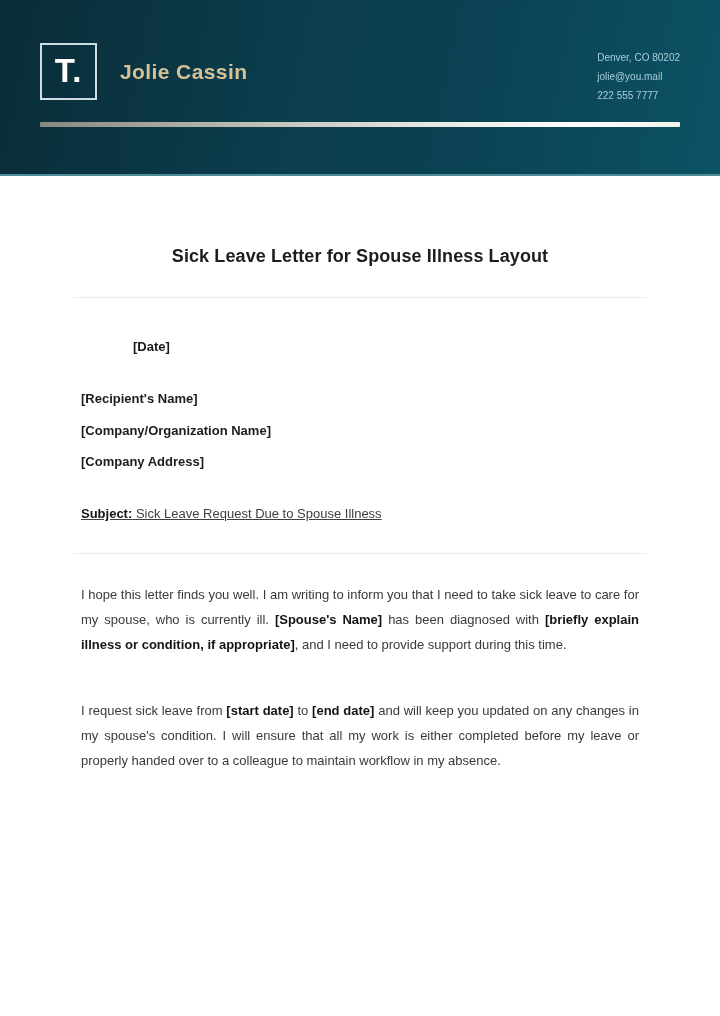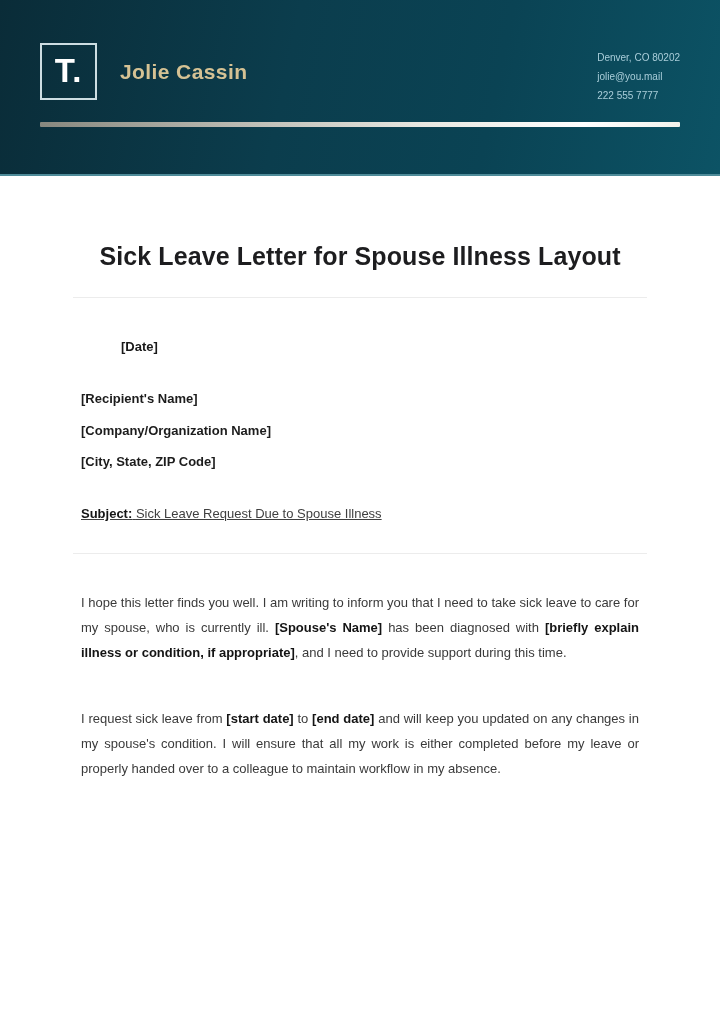--- a/index.html
+++ b/index.html
@@ -72,37 +72,37 @@
     background: linear-gradient(90deg, #87887f 0%, #b9b9b1 30%, #e8e8e2 60%, #ffffff 85%, #f2f2ec 100%);
   }
 
   
   .page {
     width: 558px;
     margin: 0 auto;
   }
   .letter-title {
     margin: 64px 0 0;
-    font-size: 25px;
+    font-size: 18px;
     line-height: 33px;
     font-weight: 700;
     text-align: center;
     color: #1d1d1f;
     letter-spacing: 0.1px;
   }
   .divider {
     border: none;
     border-top: 1px solid #ececec;
     margin: 24px -8px 0;
   }
   .divider.subject-divider {
     margin-top: 30px;
   }
   .date-line {
-    margin: 40px 0 34px;
+    margin: 40px 12px 34px;
     font-size: 13px;
     line-height: 18px;
     font-weight: 700;
     color: #191919;
     padding-left: 40px;
   }
   .field {
     margin: 0 0 13.5px;
     font-size: 13px;
     line-height: 18px;
@@ -132,21 +132,21 @@
     margin: 0;
     font-size: 13px;
     line-height: 25px;
     color: #3a3a3a;
     text-align: justify;
   }
   .para strong {
     color: #141414;
   }
   .para.first {
-    margin-top: 36px;
+    margin-top: 28px;
   }
   .para.second {
     margin-top: 41px;
   }
 </style>
 </head>
 <body>
 
 <div class="letterhead">
   <div class="logo-box">
@@ -162,21 +162,21 @@
 </div>
 
 <div class="page">
   <h1 class="letter-title">Sick Leave Letter for Spouse Illness Layout</h1>
   <hr class="divider">
 
   <p class="date-line">[Date]</p>
 
   <p class="field">[Recipient's Name]</p>
   <p class="field">[Company/Organization Name]</p>
-  <p class="field">[City, State, ZIP Code]</p>
+  <p class="field">[Company Address]</p>
 
   <p class="subject-line"><strong>Subject:</strong> <span>Sick Leave Request Due to Spouse Illness</span></p>
 
   <hr class="divider subject-divider">
 
 
   <p class="para first"><span>I hope this letter finds you well. I am writing to inform you that I need to take sick leave to care for my spouse, who is currently ill. </span><strong>[Spouse's Name]</strong><span> has been diagnosed with </span><strong>[briefly explain illness or condition, if appropriate]</strong><span>, and I need to provide support during this time.</span></p>
 
   <p class="para second"><span>I request sick leave from </span><strong>[start date]</strong><span> to </span><strong>[end date]</strong><span> and will keep you updated on any changes in my spouse's condition. I will ensure that all my work is either completed before my leave or properly handed over to a colleague to maintain workflow in my absence.</span></p>
 </div>

